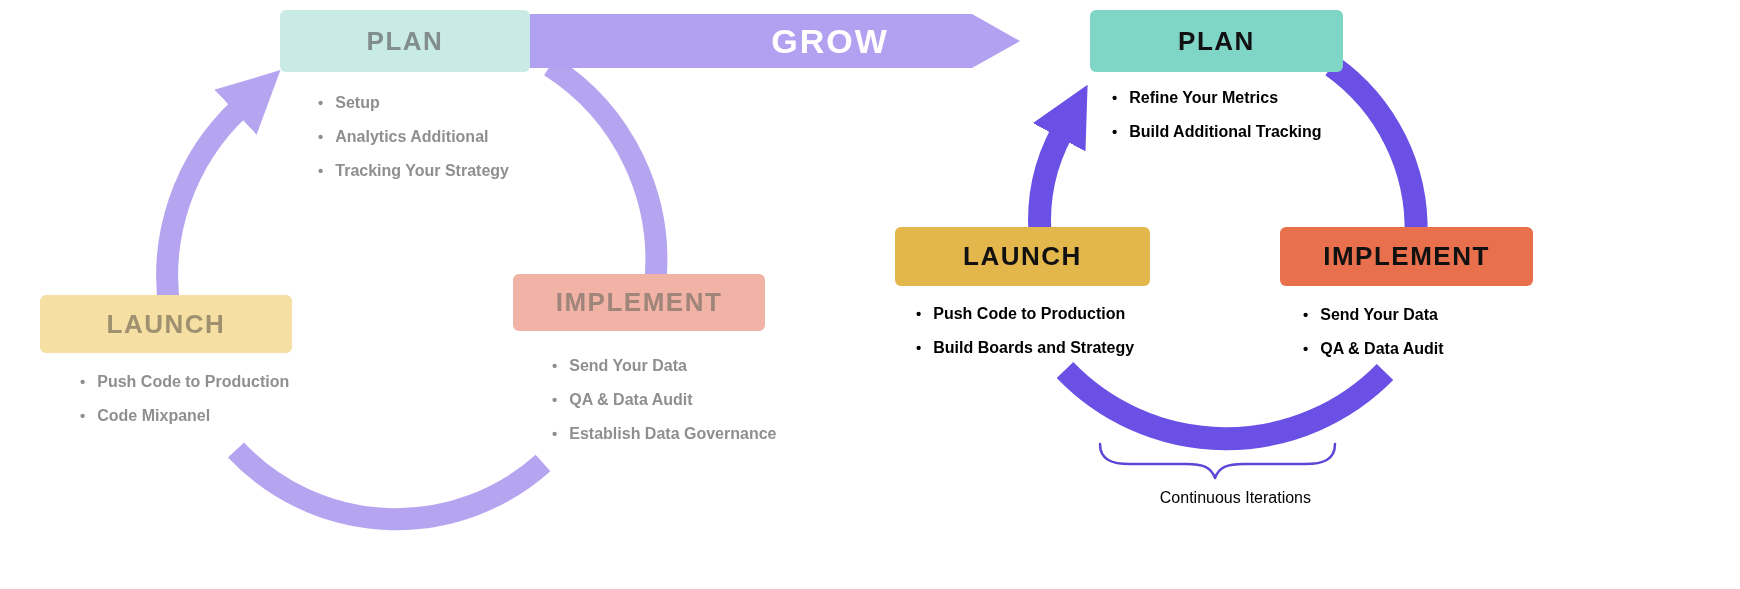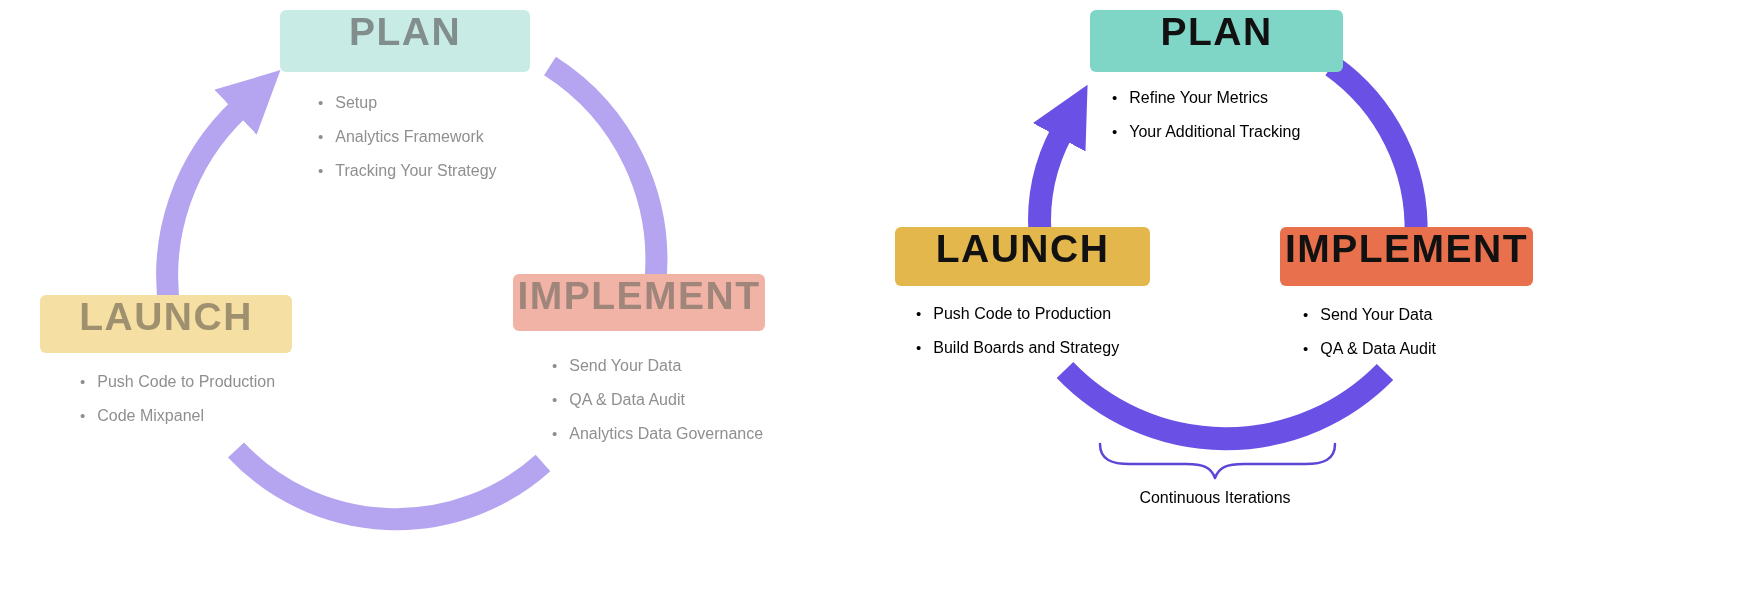--- a/index.html
+++ b/index.html
@@ -3,53 +3,53 @@
 <meta charset="utf-8">
 <style>
   html,body{margin:0;padding:0;background:#ffffff;}
   .canvas{
     position:relative;width:1740px;height:589px;background:#fff;
     font-family:"Liberation Sans",sans-serif;overflow:hidden;
   }
   .layer{position:absolute;inset:0;}
   .arcs{position:absolute;inset:0;z-index:0;}
   .box{
-    position:absolute;display:flex;align-items:flex-start;justify-content:center;
+    position:absolute;display:flex;align-items:center;justify-content:center;
     font-weight:bold;letter-spacing:1.5px;border-radius:6px;z-index:2;
-    font-size:39px;box-sizing:border-box;
+    font-size:26px;box-sizing:border-box;
   }
   .box.left-plan   {left:280px;top:10px;width:250px;height:62px;background:var(--left_plan_bg);color:var(--left_plan_text);}
   .box.left-impl   {left:513px;top:274px;width:252px;height:57px;background:var(--left_implement_bg);color:var(--left_implement_text);}
   .box.left-launch {left:40px;top:295px;width:252px;height:58px;background:var(--left_launch_bg);color:var(--left_launch_text);}
   .box.right-plan  {left:1090px;top:10px;width:253px;height:62px;background:var(--right_plan_bg);color:var(--right_text);}
   .box.right-launch{left:895px;top:227px;width:255px;height:59px;background:var(--right_launch_bg);color:var(--right_text);}
   .box.right-impl  {left:1280px;top:227px;width:253px;height:59px;background:var(--right_implement_bg);color:var(--right_text);}
 
-  .list{position:absolute;z-index:2;list-style:none;margin:0;padding:0;font-size:16px;line-height:17px;}
+  .list{position:absolute;z-index:2;list-style:none;margin:0;padding:0;font-size:16px;line-height:17px;font-weight:bold;}
   .list li{display:flex;align-items:baseline;margin-bottom:17px;white-space:nowrap;}
   .list li::before{content:"\2022";margin-right:12px;font-size:15px;}
   .list.faded{color:var(--left_bullet_text);}
   .list.solid{color:var(--right_bullet_text);}
   .list.lp{left:318px;top:94px;}
   .list.li2{left:552px;top:357px;}
   .list.ll{left:80px;top:373px;}
   .list.rp{left:1112px;top:89px;}
   .list.rl{left:916px;top:305px;}
   .list.ri{left:1303px;top:306px;}
 
   .grow{
     position:absolute;left:530px;top:14px;width:490px;height:54px;
     background:var(--grow_bg);
     clip-path:polygon(0 0, 442px 0, 100% 50%, 442px 100%, 0 100%);
     display:flex;align-items:center;justify-content:center;
     padding-left:110px;box-sizing:border-box;
     color:#ffffff;font-size:34px;font-weight:bold;letter-spacing:2px;z-index:1;
   }
   .caption{
-    position:absolute;left:1095px;top:489px;width:240px;text-align:center;
+    position:absolute;left:1071px;top:489px;width:240px;text-align:right;
     font-size:16px;color:var(--right_bullet_text);z-index:2;
   }
 </style>
 </head>
 <body>
 
 <div class="canvas">
 
   <svg class="arcs" width="1740" height="589" viewBox="0 0 1740 589">
     <defs>
@@ -68,56 +68,59 @@
     <path d="M 1040 234 A 187 187 0 0 1 1062 132" fill="none" stroke="#6a50e4" stroke-width="23" marker-end="url(#ah-dark)"></path>
     <path d="M 1332 66 A 200 200 0 0 1 1416 236" fill="none" stroke="#6a50e4" stroke-width="23"></path>
     <path d="M 1385 372 A 223 223 0 0 1 1065 370" fill="none" stroke="#6a50e4" stroke-width="23"></path>
 
     <path d="M 1100 444 C 1100 460 1112 464 1130 464 L 1186 464
              C 1203 464 1211 467 1215 478
              C 1219 467 1227 464 1244 464 L 1305 464
              C 1323 464 1335 460 1335 444" fill="none" stroke="#5b46d6" stroke-width="2.5" stroke-linecap="round" stroke-linejoin="round"></path>
   </svg>
 
+  <div class="grow">
+    <span>GROW</span>
+  </div>
 
   <div class="layer">
     <div class="box left-plan">
       <span>PLAN</span>
     </div>
     <ul class="list faded lp">
       <li>Setup</li>
-      <li>Analytics Framework</li>
+      <li>Analytics Additional</li>
       <li>Tracking Your Strategy</li>
     </ul>
 
     <div class="box left-impl">
       <span>IMPLEMENT</span>
     </div>
     <ul class="list faded li2">
       <li>Send Your Data</li>
       <li>QA &amp; Data Audit</li>
-      <li>Analytics Data Governance</li>
+      <li>Establish Data Governance</li>
     </ul>
 
     <div class="box left-launch">
       <span>LAUNCH</span>
     </div>
     <ul class="list faded ll">
       <li>Push Code to Production</li>
       <li>Code Mixpanel</li>
     </ul>
   </div>
 
   <div class="layer">
     <div class="box right-plan">
       <span>PLAN</span>
     </div>
     <ul class="list solid rp">
       <li>Refine Your Metrics</li>
-      <li>Your Additional Tracking</li>
+      <li>Build Additional Tracking</li>
     </ul>
 
     <div class="box right-launch">
       <span>LAUNCH</span>
     </div>
     <ul class="list solid rl">
       <li>Push Code to Production</li>
       <li>Build Boards and Strategy</li>
     </ul>
 

